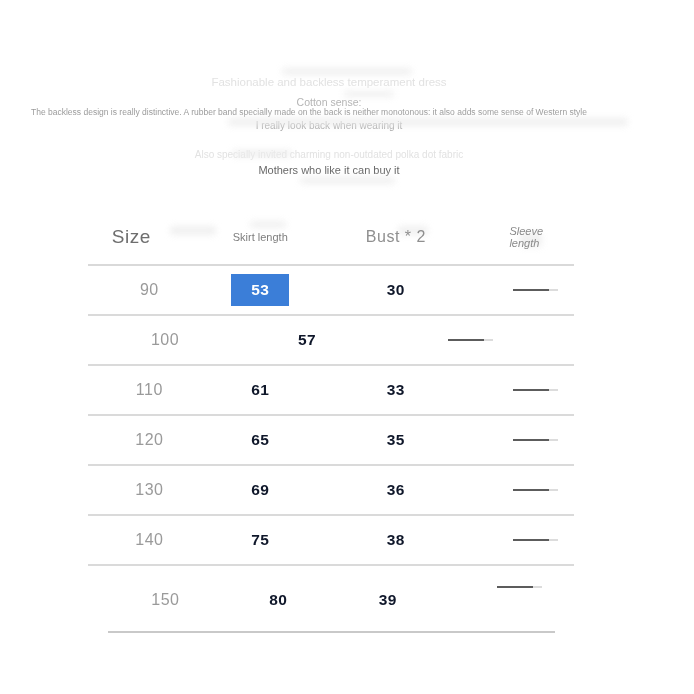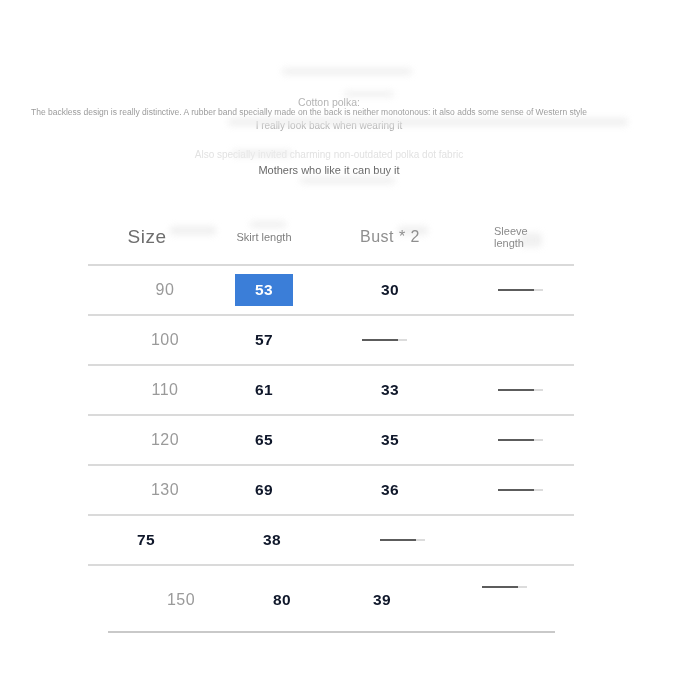--- a/index.html
+++ b/index.html
@@ -21,29 +21,29 @@
   }
   .lookback-line { top:120px; font-size:10px;   color:#a5a5a5; }
   .ghost-line2   { top:149px; font-size:10px; }
   .mothers-line  { top:164px; font-size:11px;   color:#686868; }
 
   
   .g-blob { position:absolute; background:#ededed; filter:blur(3px); border-radius:3px; opacity:0.8; }
 
   
   .size-table { position:absolute; left:88px; top:210px; width:486px; }
-  .thead, .trow { display:flex; align-items:center; }
+  .thead, .trow { display:flex; align-items:center;gap:43px; }
   .thead { height:56px; border-bottom:2px solid #d9d9d9; }
   .cell { display:flex; justify-content:center; align-items:center; height:100%; }
   .c1 { width:118px; } .c2 { width:116px; } .c3 { width:136px; } .c4 { width:116px; }
 
   .th-size   { font-size:19px; color:#6e6e6e; letter-spacing:0.5px; }
   .th-skirt  { font-size:11px; color:#7e7e7e; }
   .th-bust   { font-size:16px; color:#8f8f8f; letter-spacing:0.5px; }
-  .th-sleeve { font-size:11px; color:#8a8a8a; line-height:12.5px; display:inline-block; width:44px; text-align:left; }
+  .th-sleeve { font-size:11px; color:#8a8a8a; line-height:12.5px; display:inline-block; width:44px; text-align:left;font-style:italic; }
 
   .trow { height:50px; border-bottom:2px solid #dadada; }
   .v-size  { font-size:16px;   color:#9a9a9a; letter-spacing:0.5px;margin-left:36px; }
   .v-num   { font-size:15.5px; color:#0f172a; font-weight:bold; letter-spacing:0.5px; }
   .v-num.hl { background:#3b7ed8; color:#ffffff; padding:7px 20px; }
 
   .dash { position:relative; width:36px; height:2px; background:#5c5c5c; }
   .dash::after { content:''; position:absolute; left:100%; top:0; width:9px; height:2px; background:#dcdcdc; }
 
   .trow.last { height:67px; border-bottom:none; }
@@ -52,21 +52,22 @@
   .trow.last .v-num.bust  { transform:translateX(-8px); }
   .trow.last .dash { transform:translate(-16px,-13px); }
 
   .bottom-line { position:absolute; left:20px; bottom:0; width:447px; height:2px; background:#c9c9c9; }
 </style>
 </head>
 <body>
 
 <div class="page">
 
-  <div class="intro-line cotton-line">Cotton polka:</div>
+  <div class="intro-line ghost ghost-title">Fashionable and backless temperament dress</div>
+  <div class="intro-line cotton-line">Cotton sense:</div>
   <div class="paragraph">The backless design is really distinctive. A rubber band specially made on the back is neither monotonous: it also adds some sense of Western style</div>
   <div class="intro-line lookback-line">I really look back when wearing it</div>
   <div class="intro-line ghost ghost-line2">Also specially invited charming non-outdated polka dot fabric</div>
   <div class="intro-line mothers-line">Mothers who like it can buy it</div>
 
   <div class="g-blob" style="left:282px; top:68px;  width:130px; height:7px;"></div>
   <div class="g-blob" style="left:344px; top:91px;  width:50px;  height:6px;"></div>
   <div class="g-blob" style="left:228px; top:118px; width:400px; height:8px;"></div>
   <div class="g-blob" style="left:232px; top:150px; width:60px;  height:7px;"></div>
   <div class="g-blob" style="left:300px; top:177px; width:95px;  height:7px;"></div>
@@ -157,20 +158,23 @@
           </div>
     <div class="cell c3">
             <span class="v-num bust">36</span>
           </div>
     <div class="cell c4">
             <span class="dash"></span>
           </div>
   </div>
 
   <div class="trow">
+    <div class="cell c1">
+            <span class="v-size">140</span>
+          </div>
     <div class="cell c2">
             <span class="v-num skirt">75</span>
           </div>
     <div class="cell c3">
             <span class="v-num bust">38</span>
           </div>
     <div class="cell c4">
             <span class="dash"></span>
           </div>
   </div>

